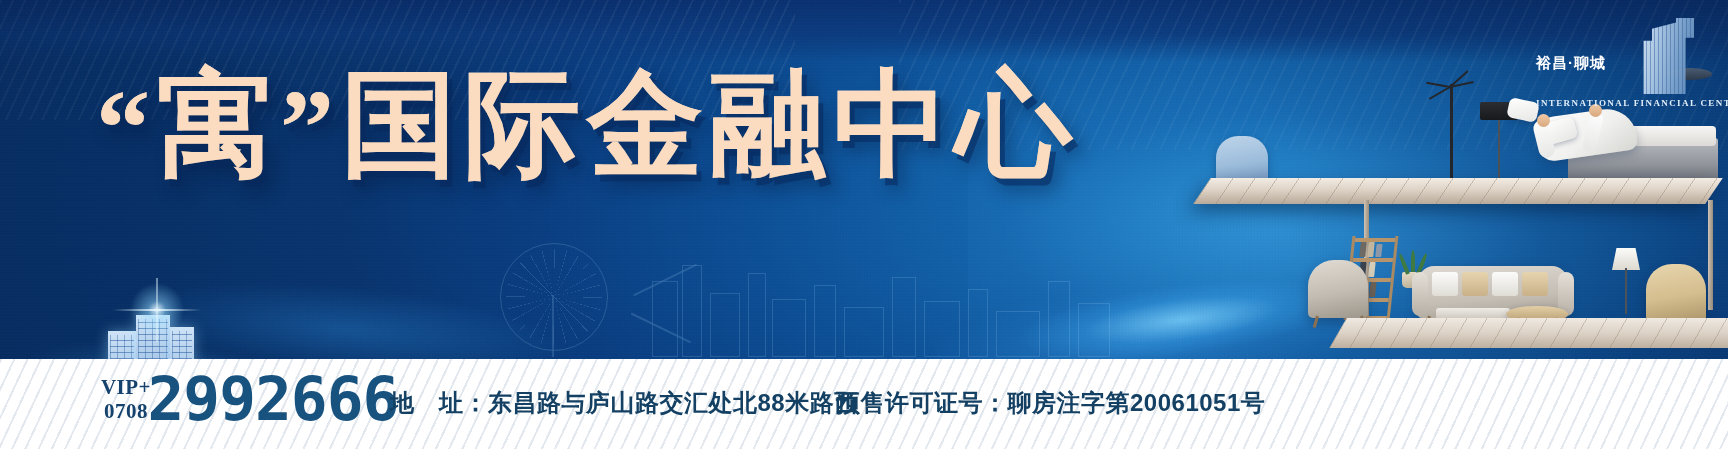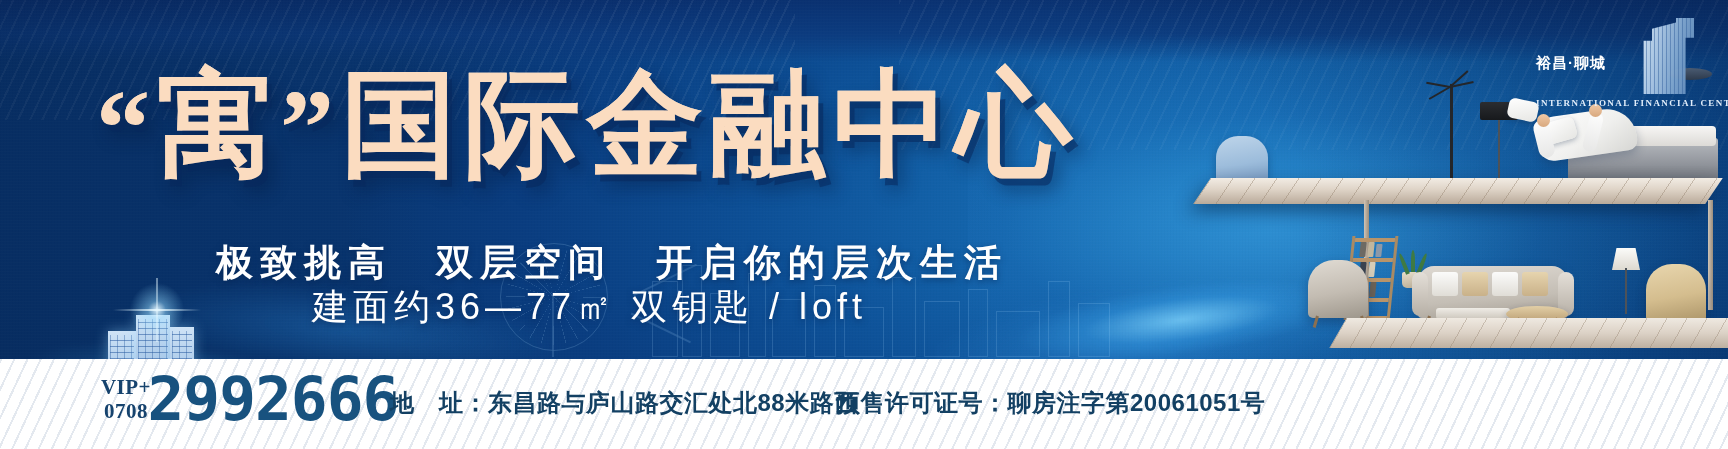--- a/index.html
+++ b/index.html
@@ -477,22 +477,20 @@
   <div class="logo">
     <div class="logo-tower"></div>
     <div class="logo-l1">裕昌·聊城</div>
     <div class="logo-l3">INTERNATIONAL FINANCIAL CENTER</div>
   </div>
 
   <div class="headline">
     <span class="qm">“</span><span>寓</span><span class="qm">”</span><span>国际金融中心</span>
   </div>
 
-  <div class="sub1">极致挑高　双层空间　开启你的层次生活</div>
-  <div class="sub2"><span>建面约36—77</span><span>㎡</span><span class="sp" style="display:inline-block;width:14px;"></span><span>双钥匙 / loft</span></div>
 
   <div class="bottombar">
     <div class="bar-inner">
       <div class="vipblock">
         <div class="vip-top">VIP+</div>
         <div class="vip-bot">0708</div>
       </div>
       <div class="phone">2992666</div>
 
       <div class="infoitem" style="left:390px;">

